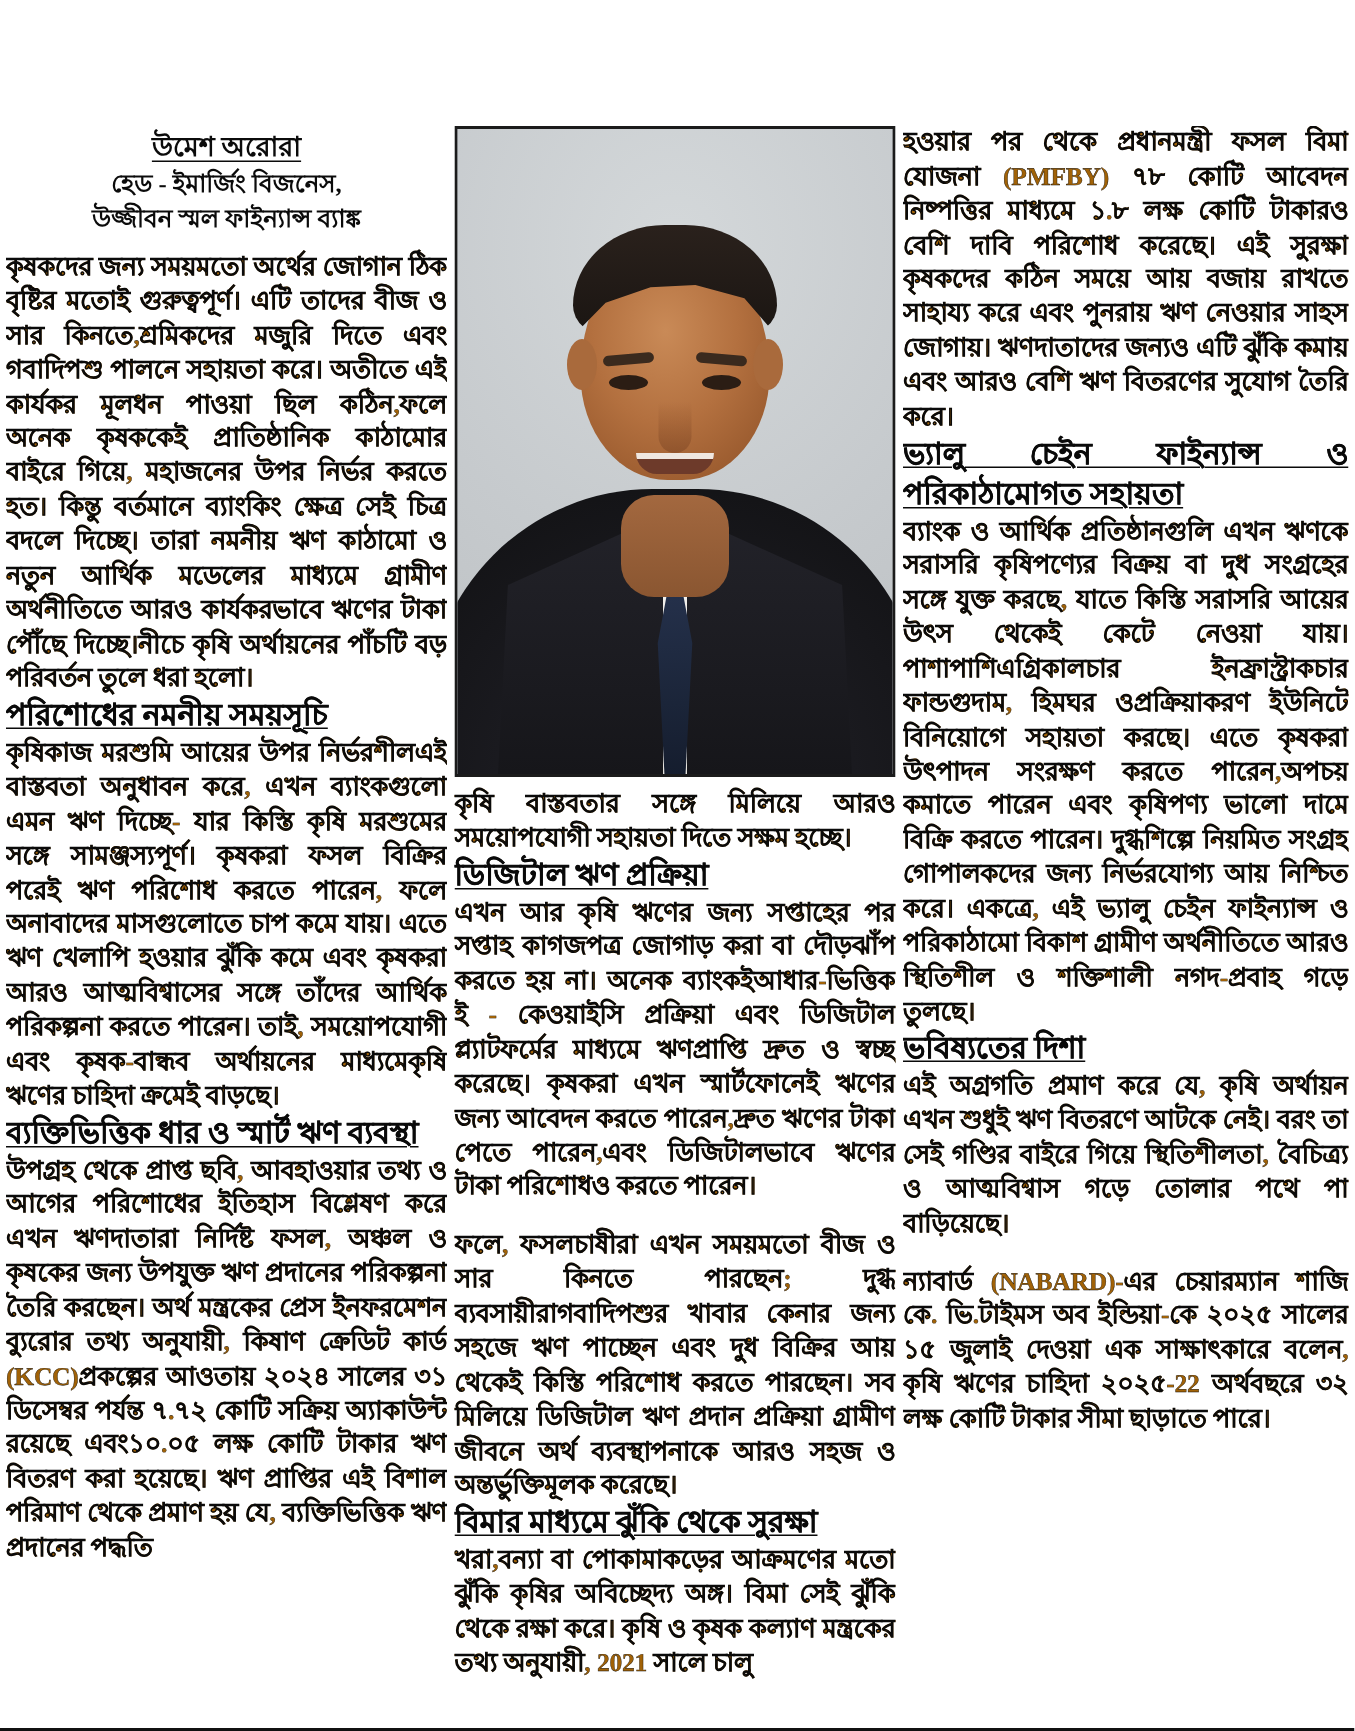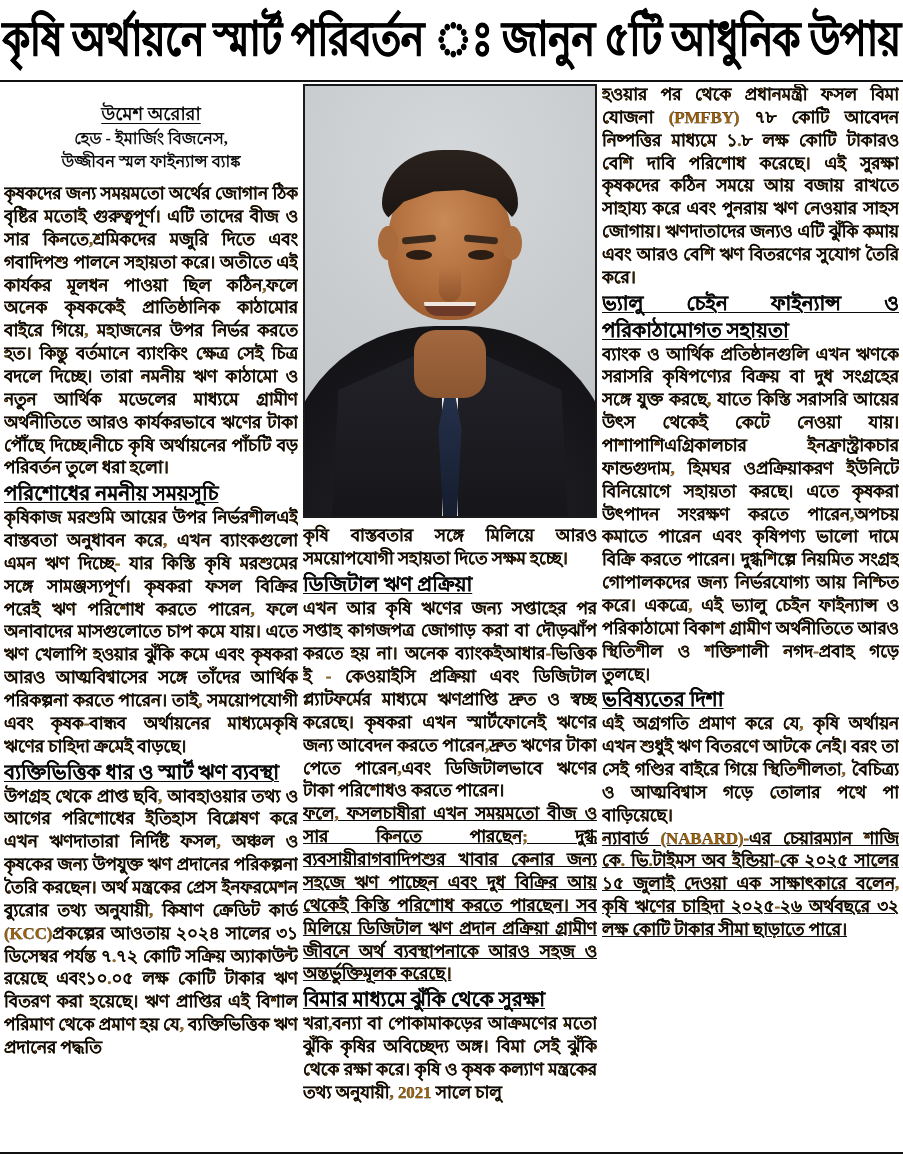--- a/index.html
+++ b/index.html
@@ -61,21 +61,21 @@
     margin:0 0 0 0;
     font-size:17px;
     line-height:1.345;
     text-align:justify;
     text-justify:inter-word;
     font-weight:bold;
     color:#a16207;
     word-spacing:0.2px;
     -webkit-text-stroke:0.25px #0a0a0a;
   }
-  p.body + p.body{margin-top:0;text-decoration:underline;}
+  p.body + p.body{margin-top:16px;}
 
   h2.subhead{
     margin:0;
     font-size:20px;
     line-height:1.345;
     font-weight:bold;
     text-align:left;
     color:#0a0a0a;
     text-decoration:underline;
     text-underline-offset:2px;
@@ -85,21 +85,21 @@
   h2.subhead.justified{
     text-align:justify;
     text-justify:inter-word;
   }
 
   
   .byline{
     text-align:center;
     font-weight:bold;
     line-height:1.36;
-    margin:16px 0 10px 0;
+    margin:0 0 10px 0;
     padding-top:2px;
   }
   .byline .name{
     display:inline-block;
     font-size:18px;
     text-decoration:underline;
     text-underline-offset:3px;
     text-decoration-thickness:1px;
     margin-bottom:2px;
   }
@@ -220,23 +220,20 @@
     position:absolute;
     left:0;bottom:0;width:903px;height:2px;background:#111;
   }
   .tight{letter-spacing:-0.15px;}
 </style>
 </head>
 <body>
 
 <div class="page">
 
-  <div class="headline-wrap">
-    <div class="headline">কৃষি অর্থায়নে স্মার্ট পরিবর্তন ঃ জানুন ৫টি আধুনিক উপায়</div>
-  </div>
 
   <div class="cols">
 
     <div class="col col1">
       <div class="byline">
         <span class="name">উমেশ অরোরা</span>
         <span class="role">হেড - ইমার্জিং বিজনেস,</span>
         <span class="role">উজ্জীবন স্মল ফাইন্যান্স ব্যাঙ্ক</span>
       </div>
 
@@ -276,19 +273,19 @@
       <h2 class="subhead">বিমার মাধ্যমে ঝুঁকি থেকে সুরক্ষা</h2>
       <p class="body tight">খরা,বন্যা বা পোকামাকড়ের আক্রমণের মতো ঝুঁকি কৃষির অবিচ্ছেদ্য অঙ্গ। বিমা সেই ঝুঁকি থেকে রক্ষা করে। কৃষি ও কৃষক কল্যাণ মন্ত্রকের তথ্য অনুযায়ী, 2021 সালে চালু</p>
     </div>
 
     <div class="col col3">
       <p class="body tight">হওয়ার পর থেকে প্রধানমন্ত্রী ফসল বিমা যোজনা (PMFBY) ৭৮ কোটি আবেদন নিষ্পত্তির মাধ্যমে ১.৮ লক্ষ কোটি টাকারও বেশি দাবি পরিশোধ করেছে। এই সুরক্ষা কৃষকদের কঠিন সময়ে আয় বজায় রাখতে সাহায্য করে এবং পুনরায় ঋণ নেওয়ার সাহস জোগায়। ঋণদাতাদের জন্যও এটি ঝুঁকি কমায় এবং আরও বেশি ঋণ বিতরণের সুযোগ তৈরি করে।</p>
       <h2 class="subhead justified">ভ্যালু চেইন ফাইন্যান্স ও পরিকাঠামোগত সহায়তা</h2>
       <p class="body tight">ব্যাংক ও আর্থিক প্রতিষ্ঠানগুলি এখন ঋণকে সরাসরি কৃষিপণ্যের বিক্রয় বা দুধ সংগ্রহের সঙ্গে যুক্ত করছে, যাতে কিস্তি সরাসরি আয়ের উৎস থেকেই কেটে নেওয়া যায়। পাশাপাশিএগ্রিকালচার ইনফ্রাস্ট্রাকচার ফান্ডগুদাম, হিমঘর ওপ্রক্রিয়াকরণ ইউনিটে বিনিয়োগে সহায়তা করছে। এতে কৃষকরা উৎপাদন সংরক্ষণ করতে পারেন,অপচয় কমাতে পারেন এবং কৃষিপণ্য ভালো দামে বিক্রি করতে পারেন। দুগ্ধশিল্পে নিয়মিত সংগ্রহ গোপালকদের জন্য নির্ভরযোগ্য আয় নিশ্চিত করে। একত্রে, এই ভ্যালু চেইন ফাইন্যান্স ও পরিকাঠামো বিকাশ গ্রামীণ অর্থনীতিতে আরও স্থিতিশীল ও শক্তিশালী নগদ-প্রবাহ গড়ে তুলছে।</p>
       <h2 class="subhead">ভবিষ্যতের দিশা</h2>
       <p class="body tight">এই অগ্রগতি প্রমাণ করে যে, কৃষি অর্থায়ন এখন শুধুই ঋণ বিতরণে আটকে নেই। বরং তা সেই গণ্ডির বাইরে গিয়ে স্থিতিশীলতা, বৈচিত্র্য ও আত্মবিশ্বাস গড়ে তোলার পথে পা বাড়িয়েছে।</p>
-      <p class="body tight">ন্যাবার্ড (NABARD)-এর চেয়ারম্যান শাজি কে. ভি.টাইমস অব ইন্ডিয়া-কে ২০২৫ সালের ১৫ জুলাই দেওয়া এক সাক্ষাৎকারে বলেন, কৃষি ঋণের চাহিদা ২০২৫-২৬ অর্থবছরে ৩২ লক্ষ কোটি টাকার সীমা ছাড়াতে পারে।</p>
+      <p class="body tight">ন্যাবার্ড (NABARD)-এর চেয়ারম্যান শাজি কে. ভি.টাইমস অব ইন্ডিয়া-কে ২০২৫ সালের ১৫ জুলাই দেওয়া এক সাক্ষাৎকারে বলেন, কৃষি ঋণের চাহিদা ২০২৫-22 অর্থবছরে ৩২ লক্ষ কোটি টাকার সীমা ছাড়াতে পারে।</p>
     </div>
 
   </div>
 
   <div class="bottom-rule"></div>
 </div>
 
 </body></html>

